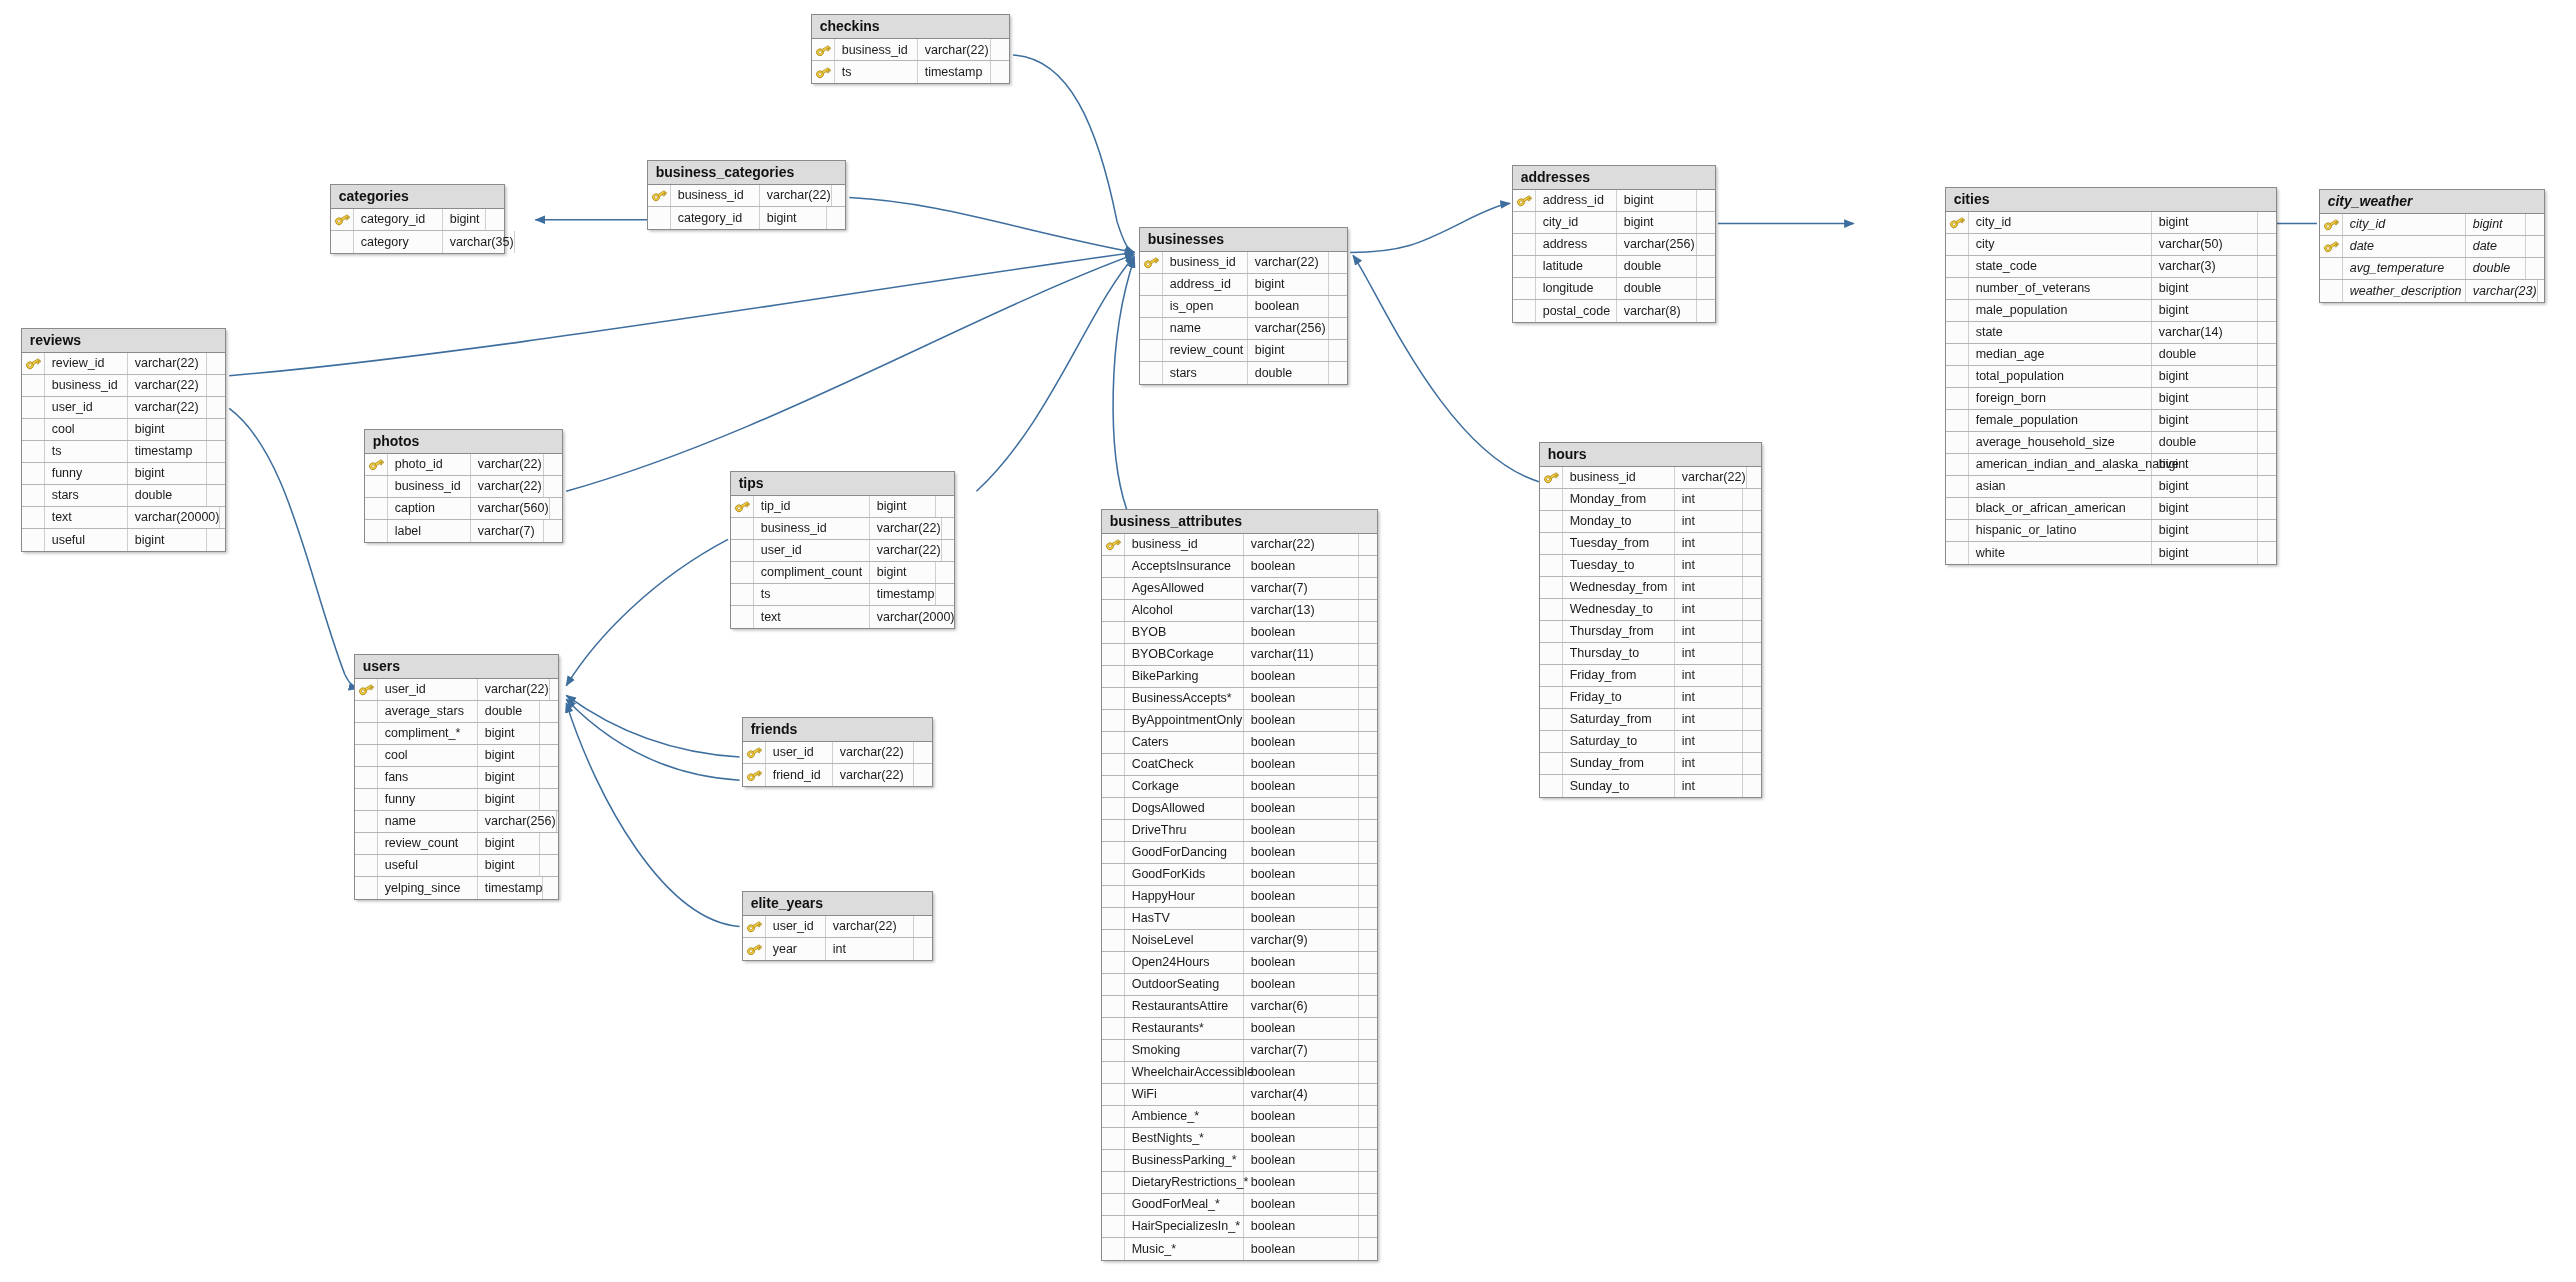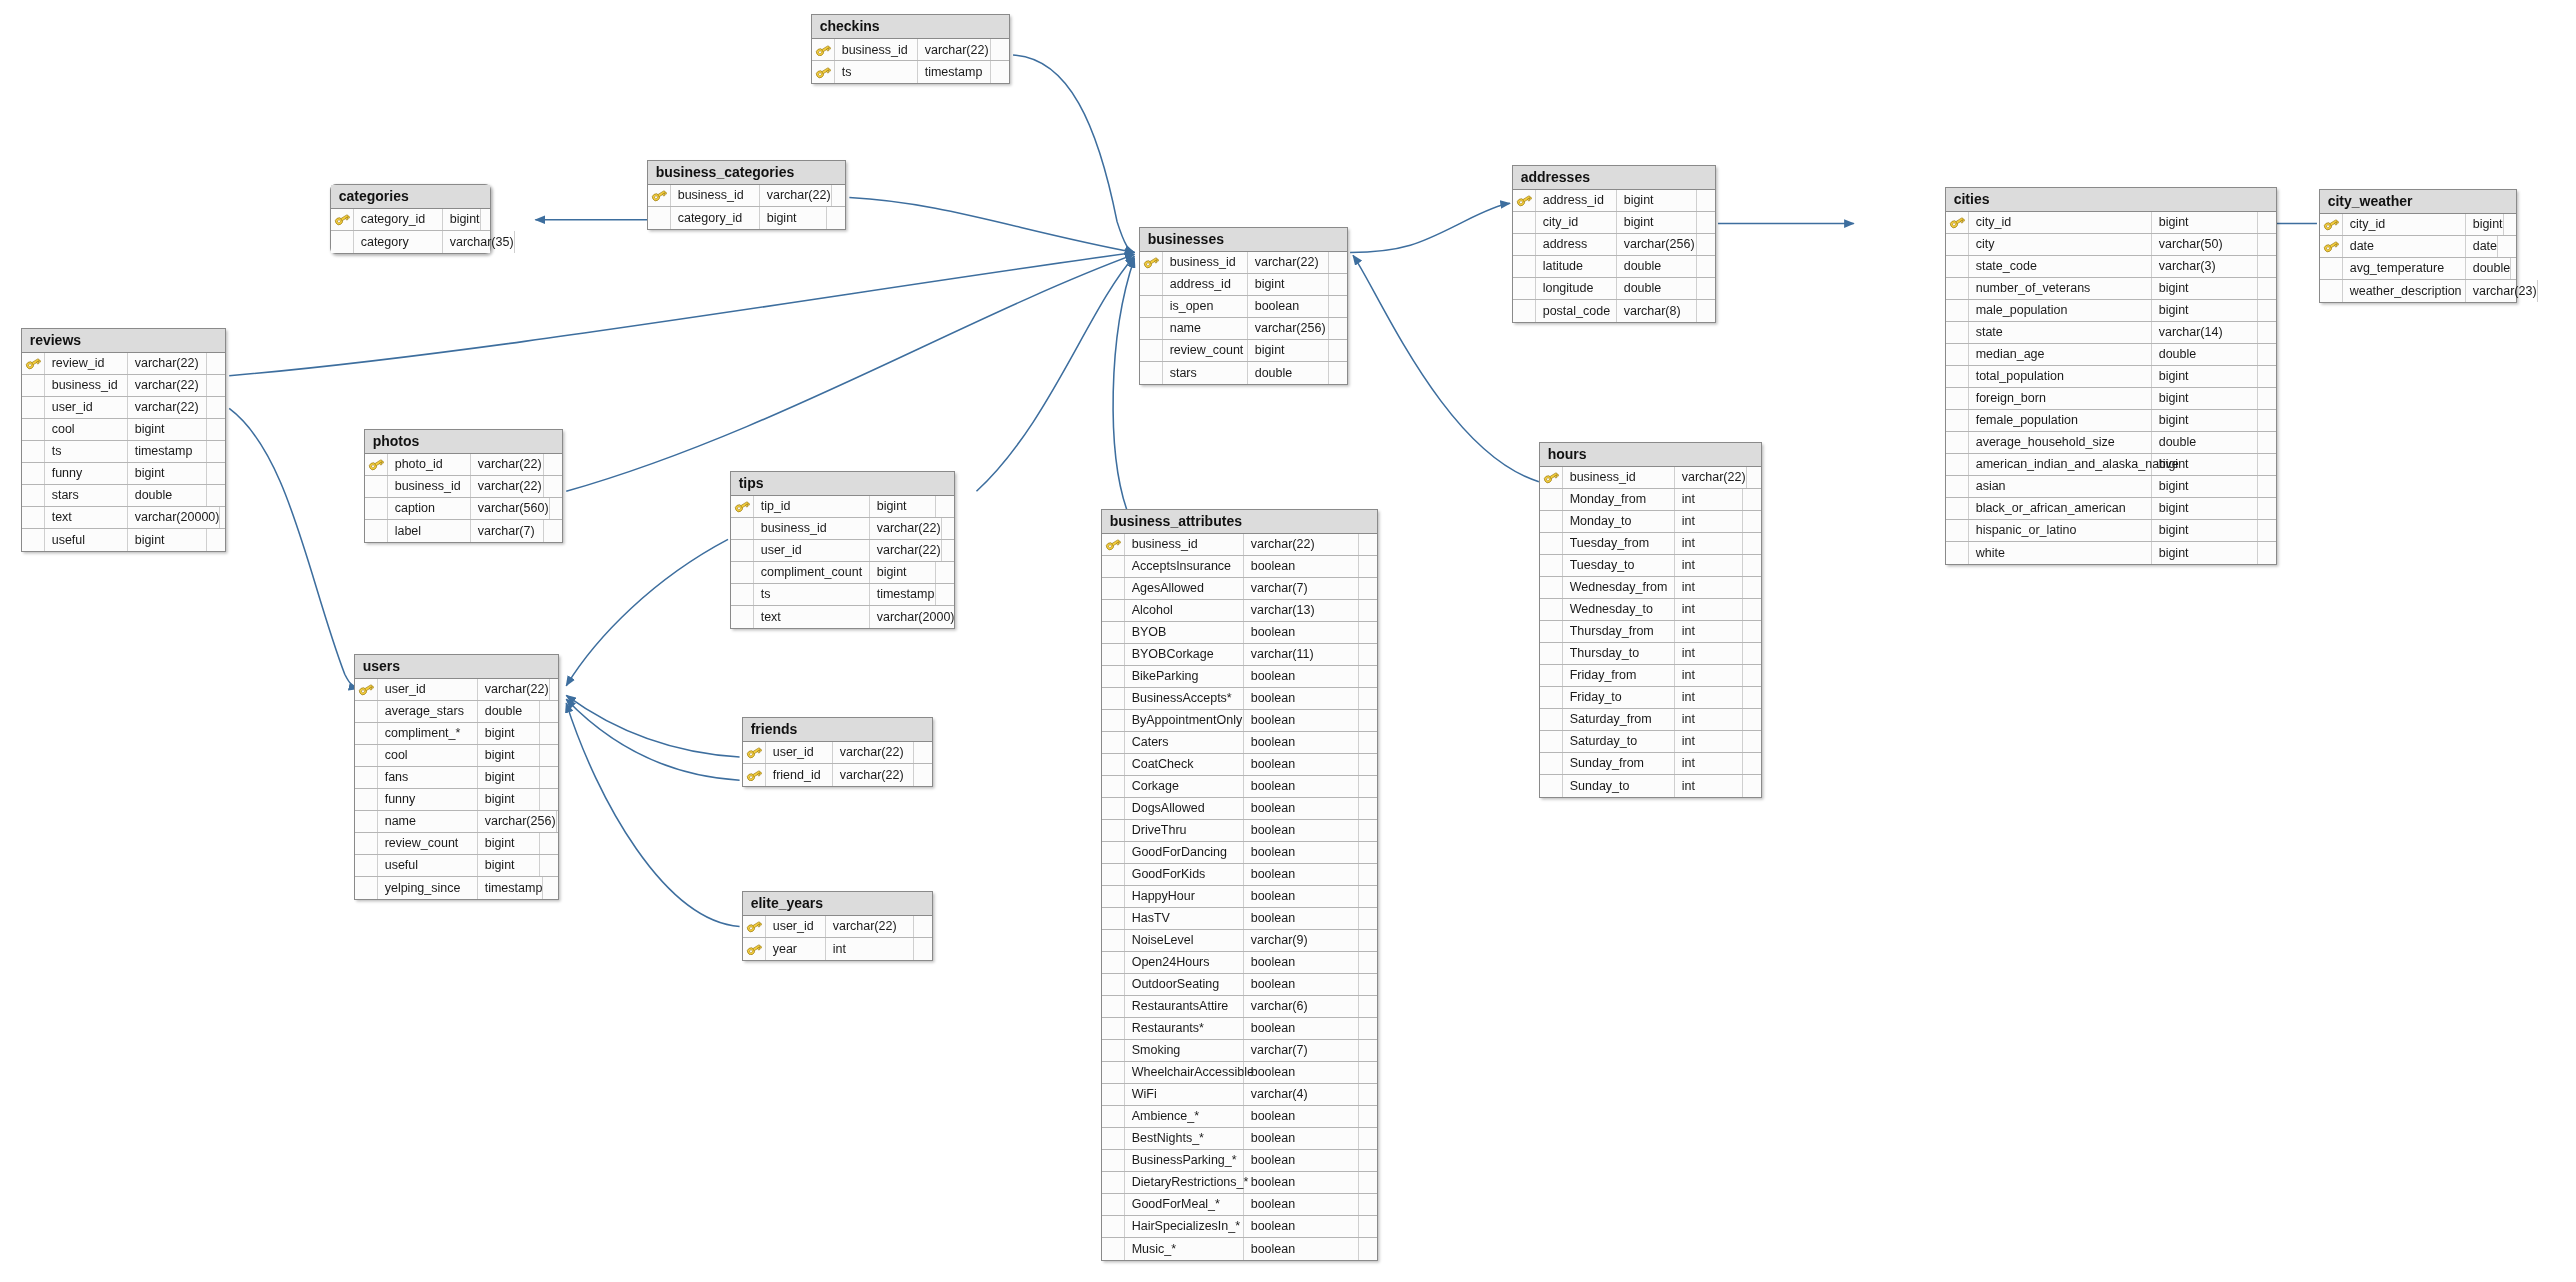--- a/index.html
+++ b/index.html
@@ -150,21 +150,21 @@
                   <rect x="29" y="14.5" width="3.2" height="4" fill="#f5cf3d" stroke="#9b7a12" stroke-width="1.2"></rect>
                 </g>
               </svg>
             </div>
             <div class="colname">ts</div>
             <div class="coltype">timestamp</div>
             <div class="tailcell"></div>
           </div>
         </div>
       </div>
-      <div class="table t-categories" style="left: 330px; top: 184px; width: 161px; border-radius: 6px;">
+      <div class="table t-categories" style="left: 330px; top: 184px; width: 175px;">
         <div class="thead">categories</div>
         <div class="rows">
           <div class="row">
             <div class="keycell">
               <svg class="keyicon" viewBox="0 0 34 26" xmlns="http://www.w3.org/2000/svg">
                 <g transform="rotate(-32 17 13)">
                   <circle cx="9" cy="13" r="7.2" fill="#f5cf3d" stroke="#9b7a12" stroke-width="1.4"></circle>
                   <circle cx="9" cy="13" r="2.9" fill="#ffffff" stroke="#9b7a12" stroke-width="1.1"></circle>
                   <rect x="15" y="10.4" width="16" height="5.2" rx="1" fill="#f5cf3d" stroke="#9b7a12" stroke-width="1.3"></rect>
                   <rect x="24" y="14.5" width="3.2" height="5" fill="#f5cf3d" stroke="#9b7a12" stroke-width="1.2"></rect>
@@ -417,21 +417,21 @@
             <div class="tailcell"></div>
           </div>
           <div class="row">
             <div class="nokey"></div>
             <div class="colname">white</div>
             <div class="coltype">bigint</div>
             <div class="tailcell"></div>
           </div>
         </div>
       </div>
-      <div class="table t-city_weather" style="left: 2319px; top: 189px; width: 198px;">
+      <div class="table t-city_weather" style="left: 2319px; top: 189px; width: 226px; font-style: italic;">
         <div class="thead">city_weather</div>
         <div class="rows">
           <div class="row">
             <div class="keycell">
               <svg class="keyicon" viewBox="0 0 34 26" xmlns="http://www.w3.org/2000/svg">
                 <g transform="rotate(-32 17 13)">
                   <circle cx="9" cy="13" r="7.2" fill="#f5cf3d" stroke="#9b7a12" stroke-width="1.4"></circle>
                   <circle cx="9" cy="13" r="2.9" fill="#ffffff" stroke="#9b7a12" stroke-width="1.1"></circle>
                   <rect x="15" y="10.4" width="16" height="5.2" rx="1" fill="#f5cf3d" stroke="#9b7a12" stroke-width="1.3"></rect>
                   <rect x="24" y="14.5" width="3.2" height="5" fill="#f5cf3d" stroke="#9b7a12" stroke-width="1.2"></rect>

